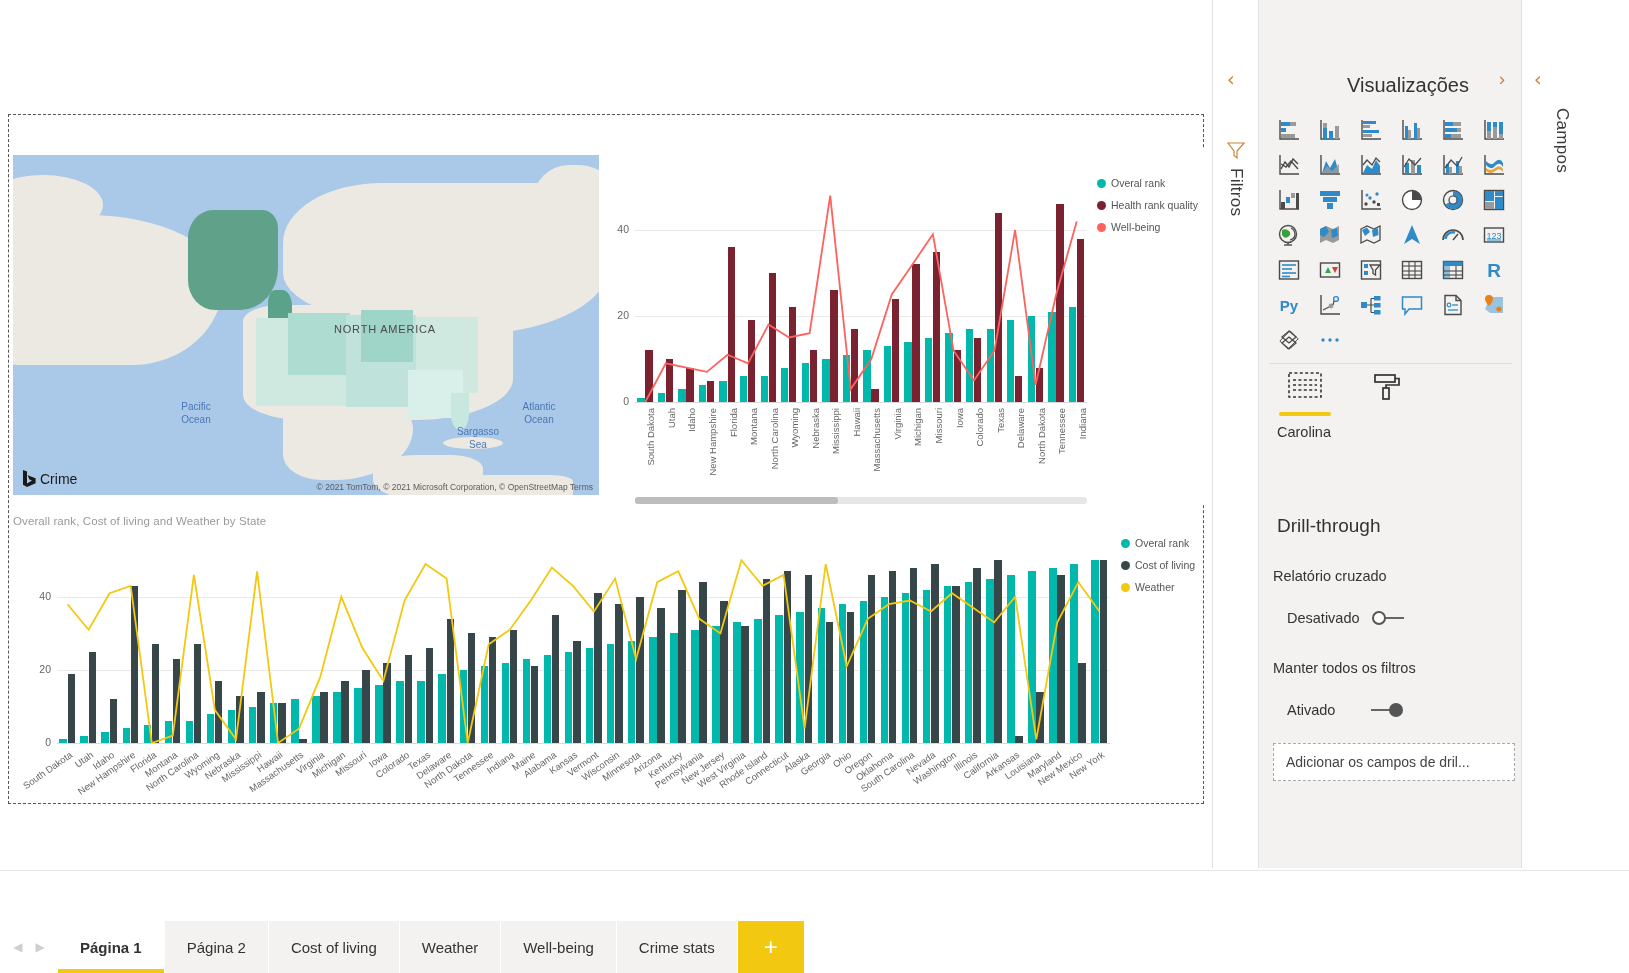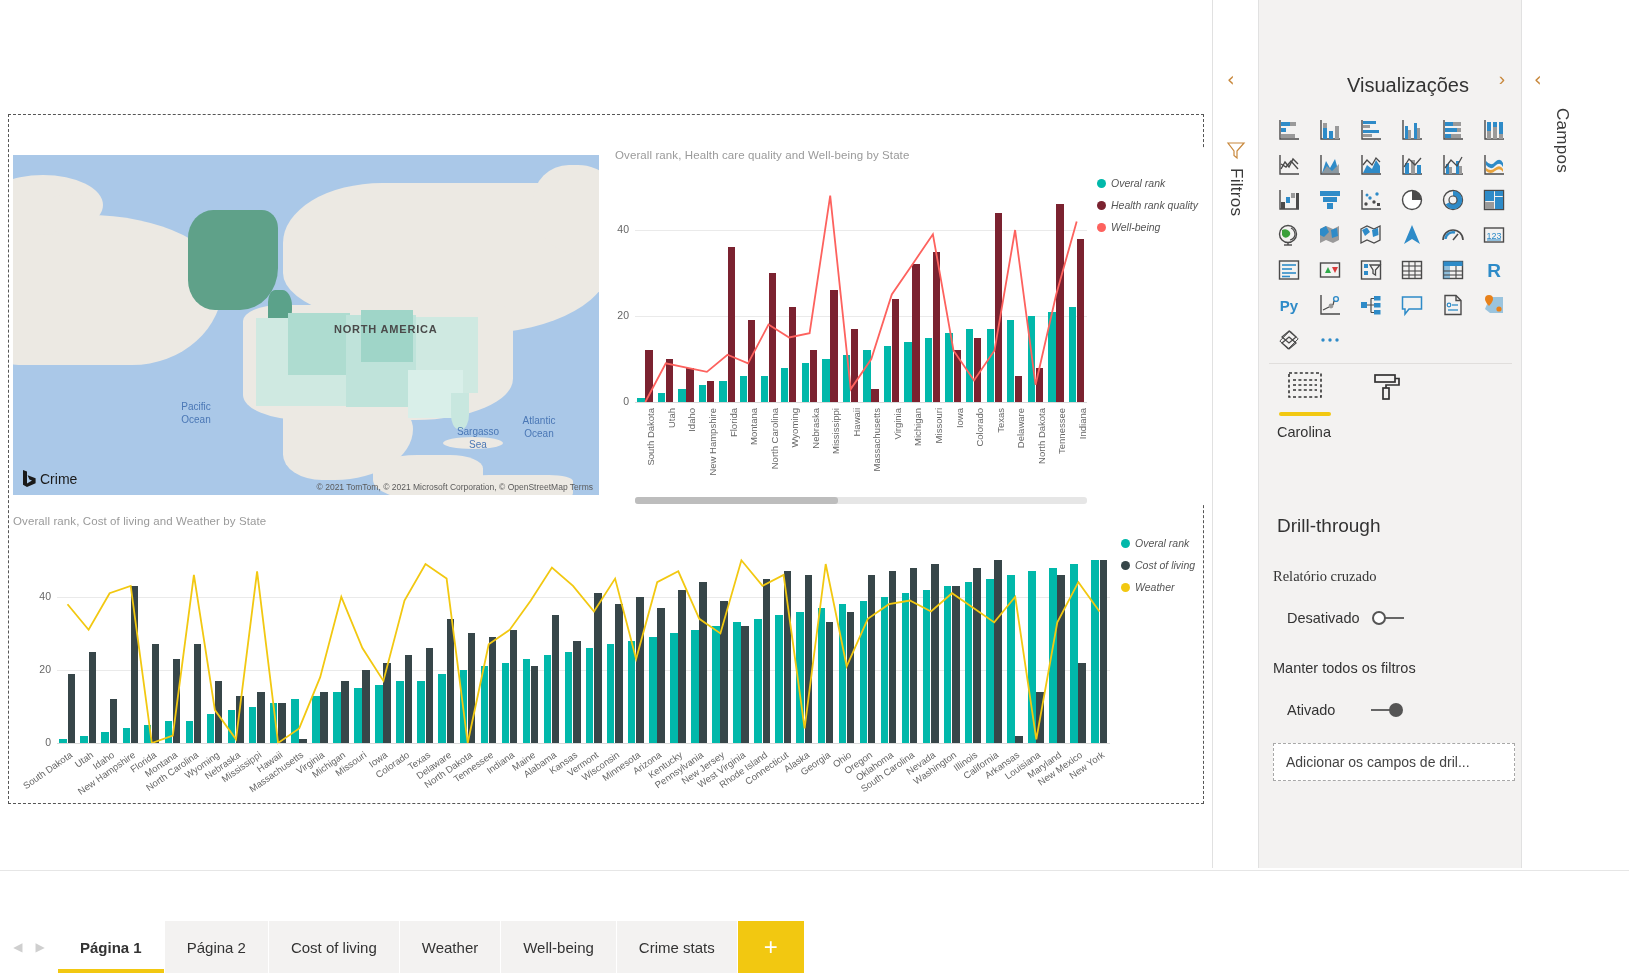--- a/index.html
+++ b/index.html
@@ -24,42 +24,42 @@
   }
 
   
   #map-vis { left:4px; top:20px; width:594px; height:368px; }
   #map-body {
     position:absolute; left:0; top:20px; width:586px; height:340px;
     background:#aac8e8; overflow:hidden;
   }
   .landmass { position:absolute; background:#ece9e3; }
   .sea-label { position:absolute; color:#4a77b5; font-size:10px; font-style:normal; }
-  .continent-label { position:absolute; color:#4a4a4a; font-size:11px; font-weight:700; letter-spacing:.8px;padding-left:16px; }
+  .continent-label { position:absolute; color:#4a4a4a; font-size:11px; font-weight:400; letter-spacing:.8px;padding-left:16px; }
   .state-fill { position:absolute; }
   #bing-logo {
     position:absolute; left:10px; bottom:8px; color:#1a1a1a;
     font-size:14px; font-weight:400; display:flex; align-items:center; gap:4px;
   }
   #map-credits {
     position:absolute; right:6px; bottom:3px; color:#5a5a5a; font-size:8.5px;
   }
 
   
   .plot { position:absolute; }
   .axis-y-lbl { position:absolute; font-size:10.5px; color:#666; text-align:right; width:26px; }
   .gridline { position:absolute; height:1px; background:#eaeaea; }
   .axis-base { position:absolute; height:1px; background:#d9d9d9; }
   .bar { position:absolute; bottom:0; }
   .xlabel {
     position:absolute; font-size:9.5px; color:#666;
     white-space:nowrap; transform-origin:left top;
   }
   .legend { position:absolute; font-size:10.5px; color:#555; }
-  .legend-row { display:flex; align-items:center; gap:5px; margin-bottom:10px; white-space:nowrap;font-style:italic; }
+  .legend-row { display:flex; align-items:center; gap:5px; margin-bottom:10px; white-space:nowrap; }
   .legend-dot { width:9px; height:9px; border-radius:50%; flex:0 0 auto; }
 
   
   #chart2-vis { left:606px; top:34px; width:590px; height:355px; }
   #chart2-scroll {
     position:absolute; left:20px; bottom:0px; width:452px; height:7px;
     background:#e6e6e6; border-radius:3px;
   }
   #chart2-thumb { position:absolute; left:0; top:0; width:203px; height:7px; background:#bdbdbd; border-radius:3px; }
 
@@ -177,35 +177,34 @@
         <div class="state-fill" style="left:275px; top:158px; width:62px; height:62px; background:#aedcd0;"></div>
         <div class="state-fill" style="left:333px; top:160px; width:70px; height:92px; background:#bfe3da;"></div>
         <div class="state-fill" style="left:348px; top:155px; width:52px; height:52px; background:#9fd5c8;"></div>
         <div class="state-fill" style="left:403px; top:162px; width:62px; height:76px; background:#cfe9e1;"></div>
         <div class="state-fill" style="left:395px; top:215px; width:55px; height:48px; background:#d9efe9;"></div>
         <div class="state-fill" style="left:438px; top:238px; width:18px; height:36px; background:#c8e7df; border-radius:0 0 40% 40%;"></div>
 
         <div class="continent-label" style="left:305px; top:168px;">NORTH AMERICA</div>
 
         <div class="sea-label" style="left:158px; top:245px; text-align:center; width:50px; line-height:13px;">Pacific<br>Ocean</div>
-        <div class="sea-label" style="left:500px; top:259px; text-align:center; width:52px; line-height:13px;">Atlantic<br>Ocean</div>
+        <div class="sea-label" style="left:500px; top:245px; text-align:center; width:52px; line-height:13px;">Atlantic<br>Ocean</div>
         <div class="sea-label" style="left:437px; top:270px; text-align:center; width:56px; line-height:13px;">Sargasso<br>Sea</div>
 
         <div id="bing-logo">
           <svg width="13" height="17" viewBox="0 0 13 17">
               <path d="M0 0 L4 1.6 L4 13.4 L9 10.6 L6.4 9.4 L4.6 5.2 L12.6 8.3 L12.6 13.3 L4 17 L0 14.8 Z" fill="#1a1a1a"></path>
             </svg>
           <span>Crime</span>
         </div>
         <div id="map-credits">© 2021 TomTom, © 2021 Microsoft Corporation, © OpenStreetMap  Terms</div>
       </div>
     </div>
 
     <div class="vis" id="chart2-vis">
-      <div class="vis-title">Overall rank, Health care quality and Well-being by State</div>
       <div class="plot" id="chart2-plot" style="left:20px; top:38px; width:452px; height:215px;">
           <div class="gridline" style="left: 0px; top: 215px; width: 452px;"></div>
           <div class="gridline" style="left: 0px; top: 129px; width: 452px;"></div>
           <div class="gridline" style="left: 0px; top: 43px; width: 452px;"></div>
           <div class="bar" style="left: 2.3px; width: 7.4px; height: 4.3px; background: rgb(1, 184, 170);"></div>
           <div class="bar" style="left: 10.3px; width: 7.4px; height: 51.6px; background: rgb(123, 34, 48);"></div>
           <div class="bar" style="left: 22.8px; width: 7.4px; height: 8.6px; background: rgb(1, 184, 170);"></div>
           <div class="bar" style="left: 30.8px; width: 7.4px; height: 43px; background: rgb(123, 34, 48);"></div>
           <div class="bar" style="left: 43.4px; width: 7.4px; height: 12.9px; background: rgb(1, 184, 170);"></div>
           <div class="bar" style="left: 51.4px; width: 7.4px; height: 34.4px; background: rgb(123, 34, 48);"></div>
@@ -823,21 +822,21 @@
         <rect x="11" y="16" width="6" height="11" fill="none" stroke="#333" stroke-width="1.7"></rect>
       </svg>
     </div>
   </div>
   <div id="fmt-underline"></div>
 
   <div class="pane-label" style="left:18px; top:424px;">Carolina</div>
 
   <div class="pane-h2" style="left:18px; top:515px;">Drill-through</div>
 
-  <div class="pane-label" style="left:14px; top:568px;font-family:Liberation Serif, serif;">Relatório cruzado</div>
+  <div class="pane-label" style="left:14px; top:568px;">Relatório cruzado</div>
   <div class="toggle-wrap" style="left:28px; top:610px;">
     <span class="toggle-lbl">Desativado</span>
     <span class="sw off">
       <span class="track"></span>
       <span class="knob"></span>
     </span>
   </div>
 
   <div class="pane-label" style="left:14px; top:660px;">Manter todos os filtros</div>
   <div class="toggle-wrap" style="left:28px; top:702px;">

